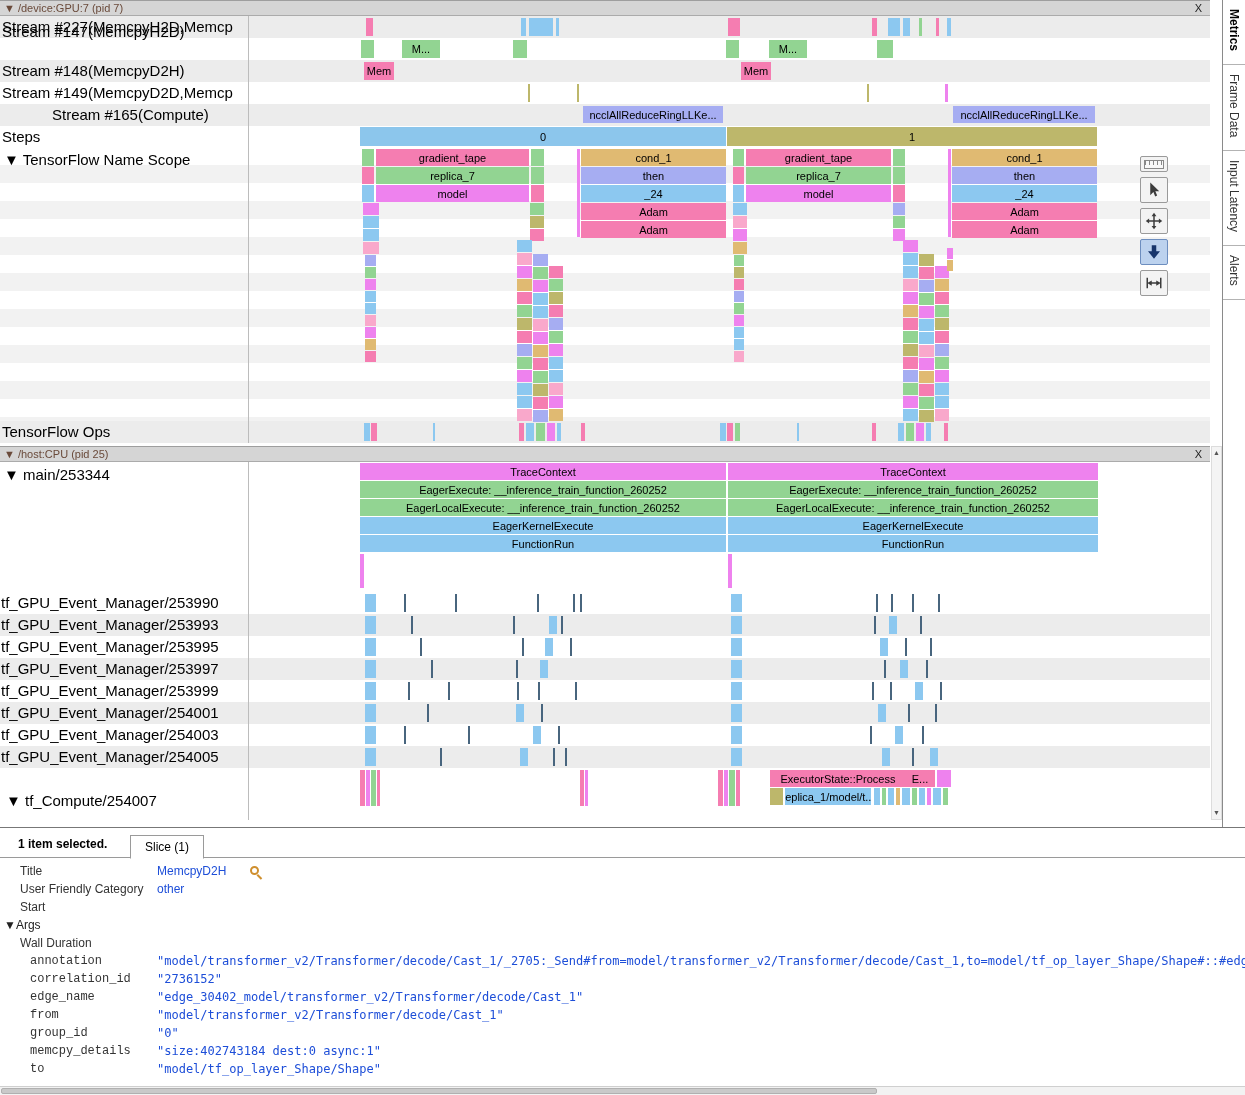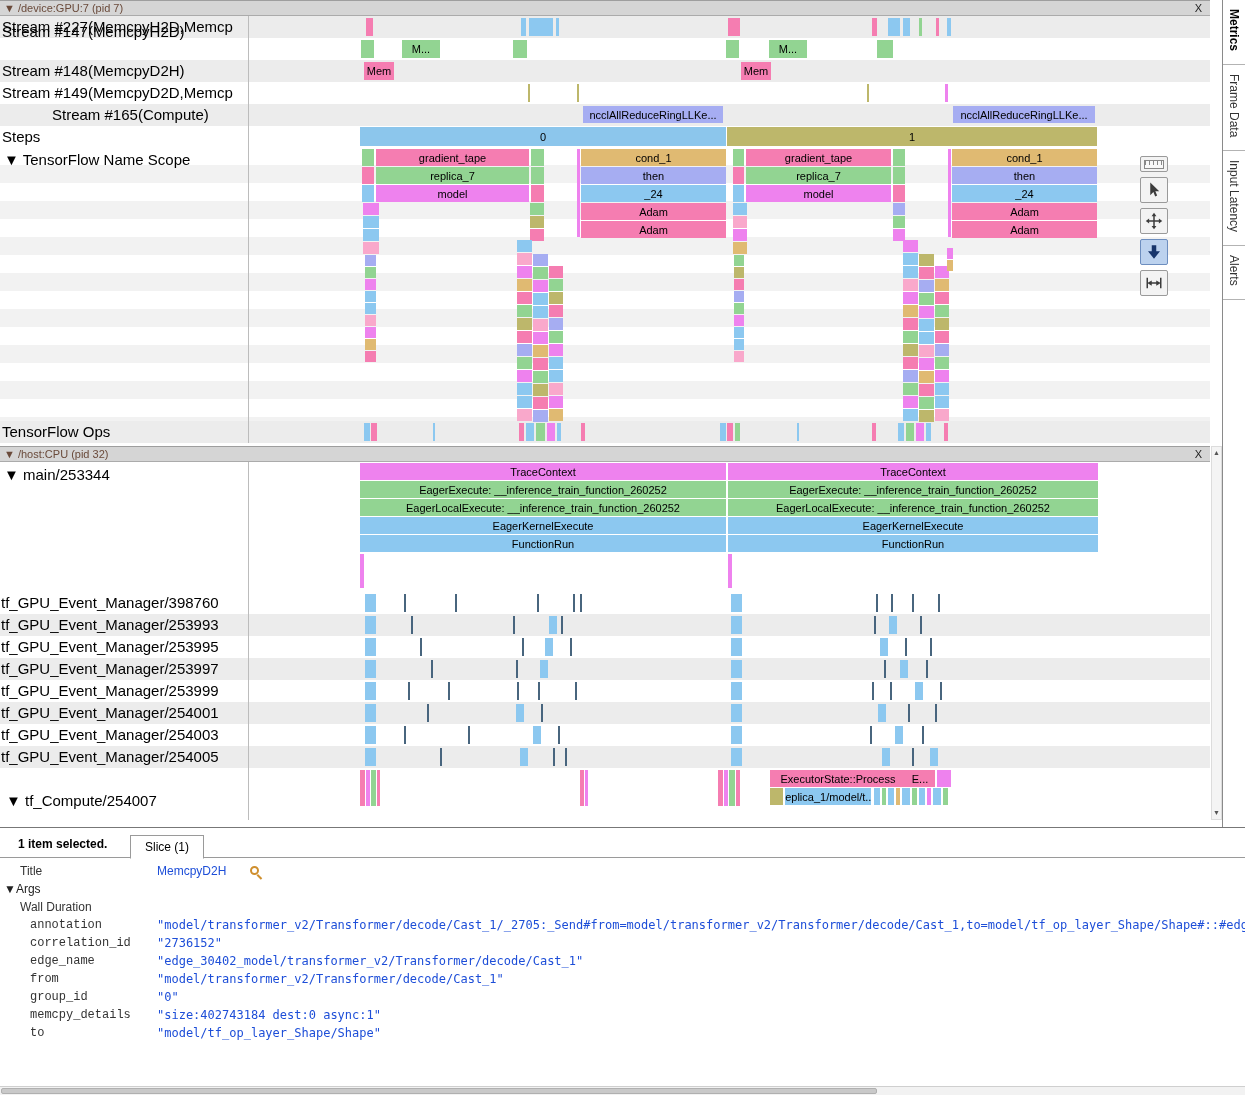--- a/index.html
+++ b/index.html
@@ -75,21 +75,21 @@
       <div class="row-label" style="left: 8px; top: 104px; line-height: 22px; margin-left: 44px;">Stream #165(Compute)</div>
       <div class="trace-row" style="background: rgb(255, 255, 255); top: 126px; height: 21px;"></div>
       <div class="row-label" style="left: 2px; top: 126px; line-height: 21px;">Steps</div>
       <div class="trace-row striped" style="top: 147px; height: 274px;"></div>
       <div class="row-label" style="left: 4px; top: 151px;">▼  TensorFlow Name Scope</div>
       <div class="trace-row" style="background: rgb(236, 236, 236); top: 421px; height: 22px;"></div>
       <div class="row-label" style="left: 2px; top: 421px; line-height: 22px;">TensorFlow Ops</div>
       <div class="trace-row" style="background: rgb(255, 255, 255); top: 462px; height: 130px;"></div>
       <div class="row-label" style="left: 4px; top: 466px;">▼  main/253344</div>
       <div class="trace-row" style="background: rgb(255, 255, 255); top: 592px; height: 22px;"></div>
-      <div class="row-label" style="left: 1px; top: 592px; line-height: 22px;">tf_GPU_Event_Manager/398760</div>
+      <div class="row-label" style="left: 1px; top: 592px; line-height: 22px;">tf_GPU_Event_Manager/253990</div>
       <div class="trace-row" style="background: rgb(236, 236, 236); top: 614px; height: 22px;"></div>
       <div class="row-label" style="left: 1px; top: 614px; line-height: 22px;">tf_GPU_Event_Manager/253993</div>
       <div class="trace-row" style="background: rgb(255, 255, 255); top: 636px; height: 22px;"></div>
       <div class="row-label" style="left: 1px; top: 636px; line-height: 22px;">tf_GPU_Event_Manager/253995</div>
       <div class="trace-row" style="background: rgb(236, 236, 236); top: 658px; height: 22px;"></div>
       <div class="row-label" style="left: 1px; top: 658px; line-height: 22px;">tf_GPU_Event_Manager/253997</div>
       <div class="trace-row" style="background: rgb(255, 255, 255); top: 680px; height: 22px;"></div>
       <div class="row-label" style="left: 1px; top: 680px; line-height: 22px;">tf_GPU_Event_Manager/253999</div>
       <div class="trace-row" style="background: rgb(236, 236, 236); top: 702px; height: 22px;"></div>
       <div class="row-label" style="left: 1px; top: 702px; line-height: 22px;">tf_GPU_Event_Manager/254001</div>
@@ -402,21 +402,21 @@
       <div class="bar" style="left: 947px; top: 260px; width: 6px; height: 11px; background: rgb(224, 186, 114);"></div>
     </div>
   <div class="col-line" style="top:16px;height:427px"></div>
   <div class="col-line" style="top:462px;height:358px"></div>
 
   <div class="panel-header" style="top:0">
     <span class="ph-title">▼ /device:GPU:7 (pid 7)</span>
     <span class="ph-close">X</span>
   </div>
   <div class="panel-header" style="top:446px">
-    <span class="ph-title">▼ /host:CPU (pid 32)</span>
+    <span class="ph-title">▼ /host:CPU (pid 25)</span>
     <span class="ph-close">X</span>
   </div>
 
   <div id="tools">
     <div class="tool ruler-btn">
         <div class="ruler-face"></div>
       </div>
     <div class="tool">
       <svg viewBox="0 0 24 24" width="18" height="18">
           <path d="M7 2 L7 19 L11.2 14.8 L13.6 20.6 L16.2 19.4 L13.8 13.8 L19 13.8 Z" fill="#3c3c3c"></path>
@@ -470,20 +470,28 @@
     <span id="status">1 item selected.</span>
     <div id="slice-tab">Slice (1)</div>
   </div>
   <div id="kv">
       <div class="kv-row">
         <span class="kv-label">Title</span>
         <span class="kv-value">MemcpyD2H</span>
         <span class="magnifier-icon"></span>
       </div>
       <div class="kv-row">
+        <span class="kv-label">User Friendly Category</span>
+        <span class="kv-value">other</span>
+      </div>
+      <div class="kv-row">
+        <span class="kv-label">Start</span>
+        <span class="kv-value"></span>
+      </div>
+      <div class="kv-row">
         <span class="kv-label args">▼Args</span>
       </div>
       <div class="kv-row">
         <span class="kv-label">Wall Duration</span>
         <span class="kv-value"></span>
       </div>
       <div class="kv-row">
         <span class="kv-label child">annotation</span>
         <span class="kv-value mono">"model/transformer_v2/Transformer/decode/Cast_1/_2705:_Send#from=model/transformer_v2/Transformer/decode/Cast_1,to=model/tf_op_layer_Shape/Shape#::#edg</span>
       </div>

